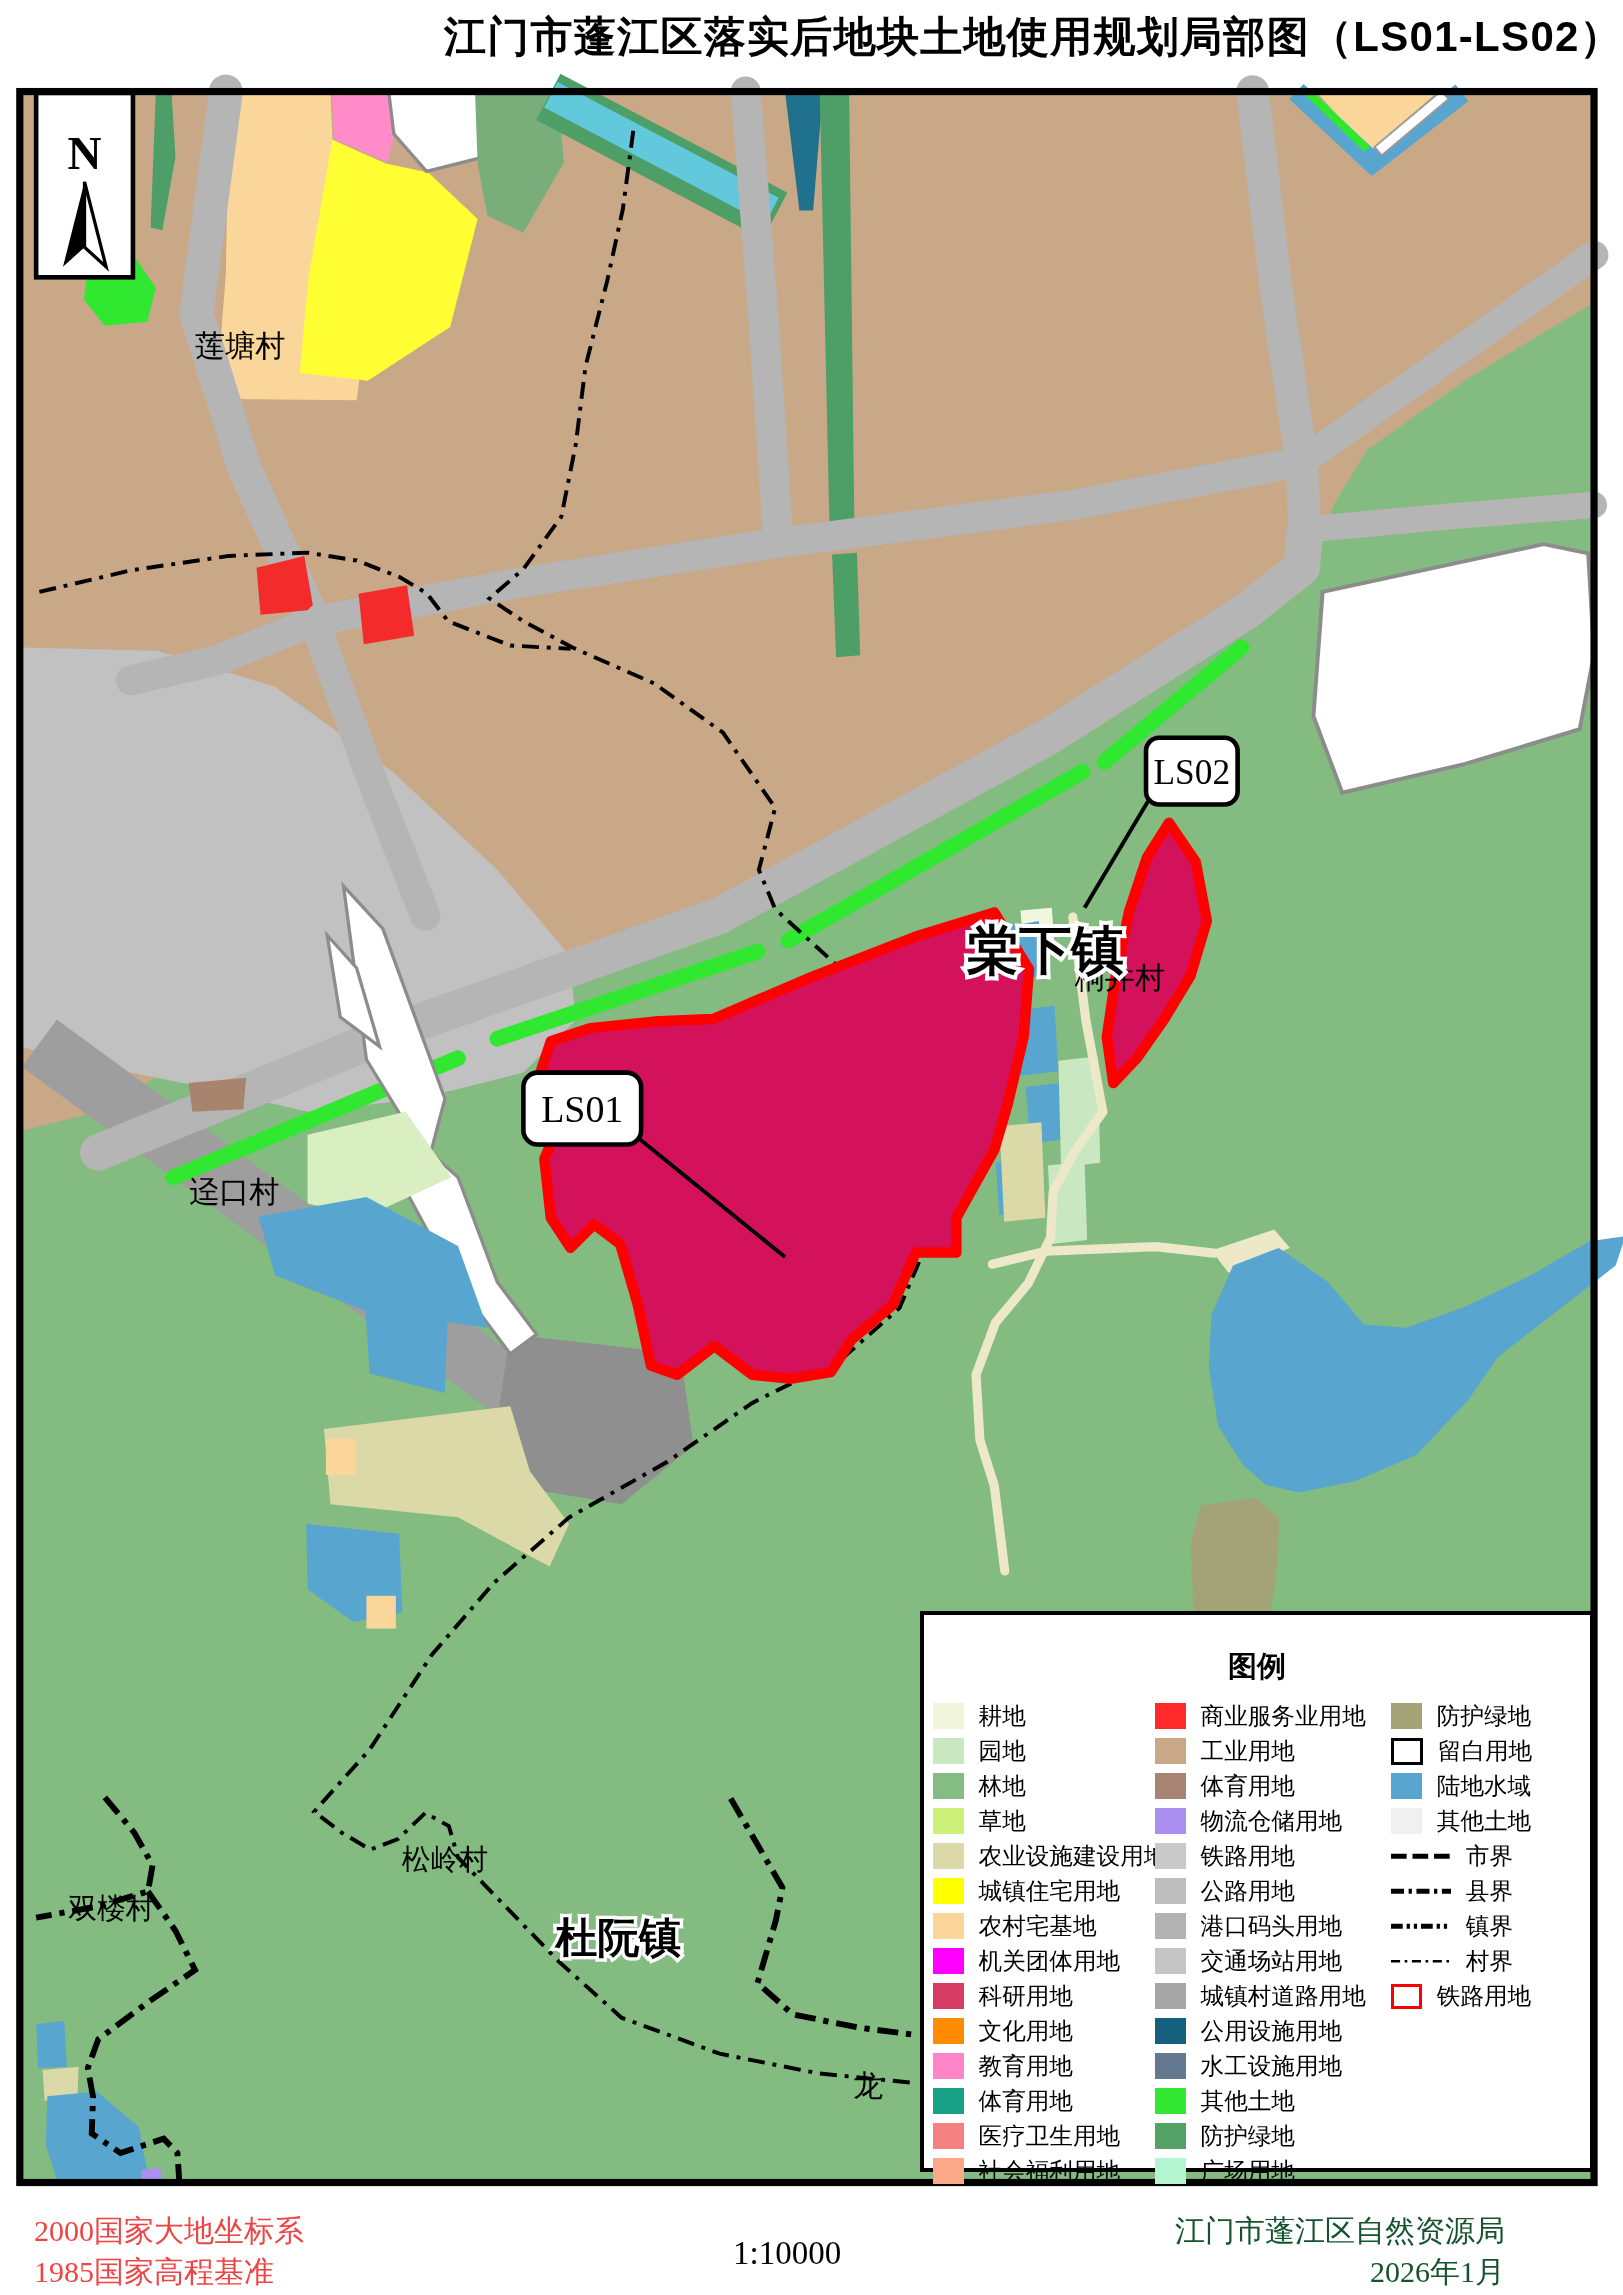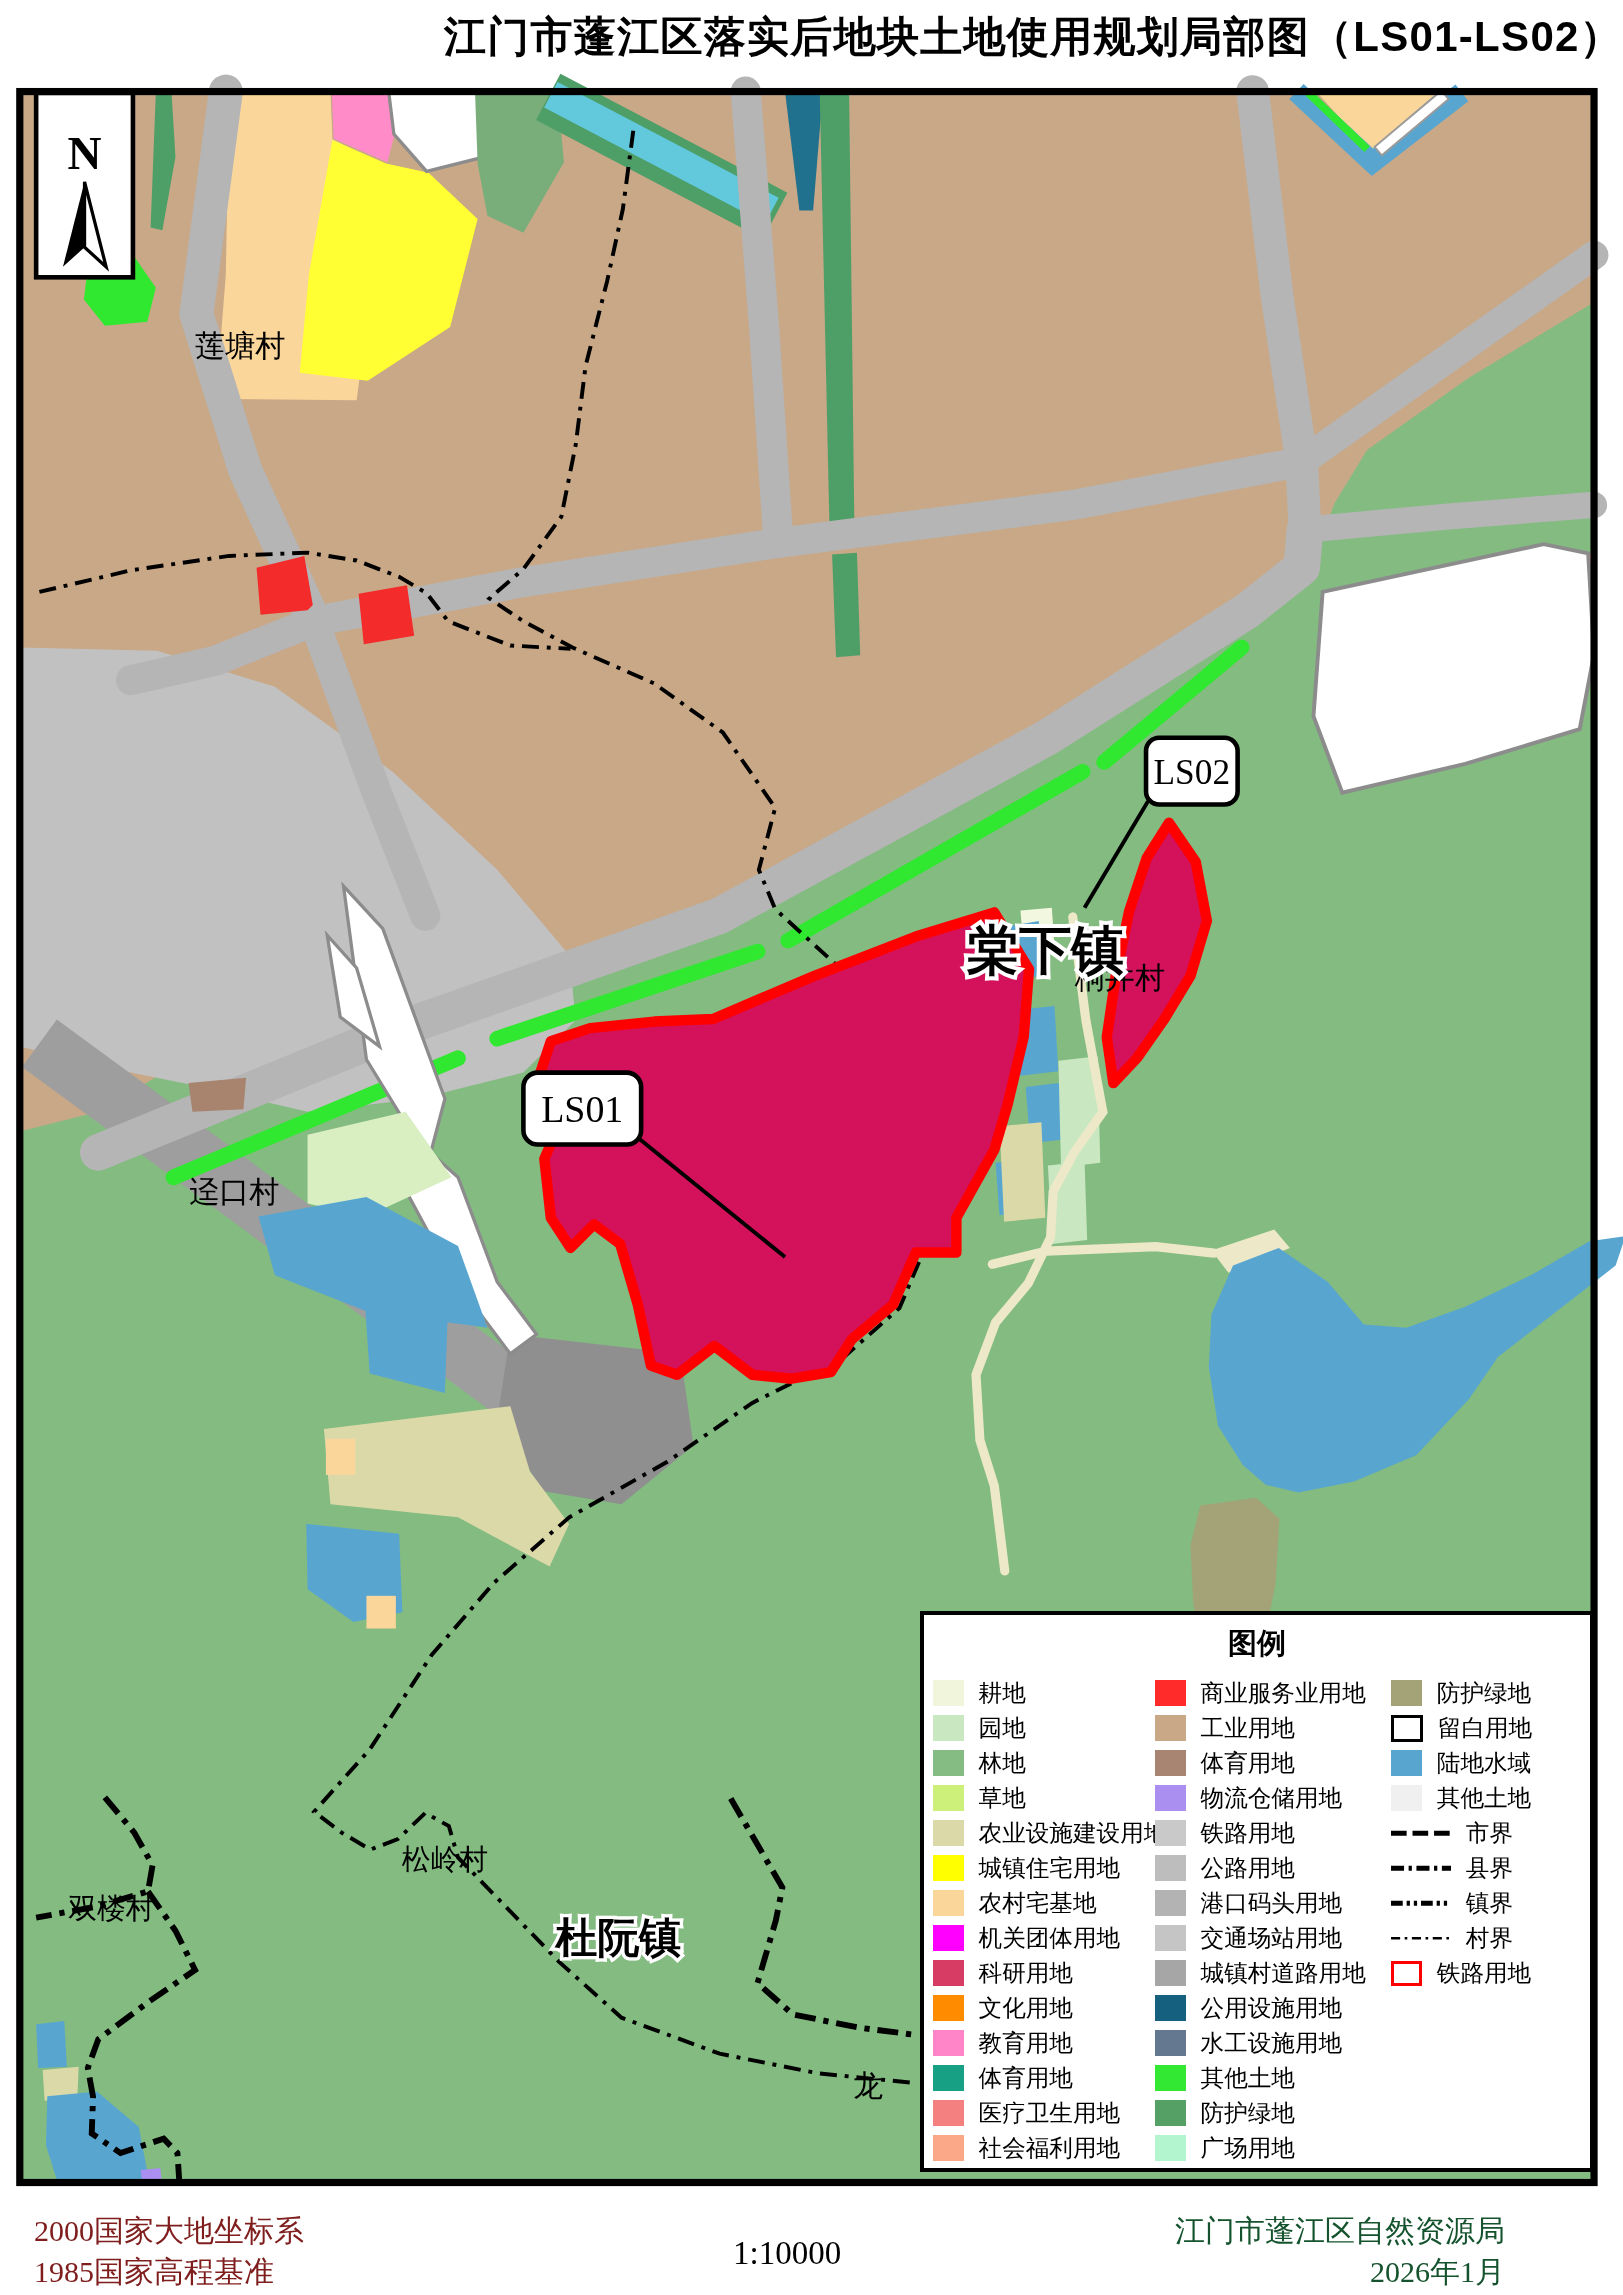--- a/index.html
+++ b/index.html
@@ -4,34 +4,34 @@
 <style>
   html,body{margin:0;padding:0;background:#888;}
   .page{position:relative;width:1623px;height:2295px;background:#ffffff;overflow:hidden;
         font-family:"Liberation Serif", serif;}
   .map-title{position:absolute;left:0;top:9.2px;width:1623px;text-align:right;
         font-family:"Liberation Sans", sans-serif;font-weight:bold;font-size:42px;color:#000;letter-spacing:1.3px;}
   svg text{font-family:"Liberation Serif", serif;}
   
   .legend{position:absolute;left:920px;top:1611px;width:674px;height:561px;background:#ffffff;
         border:4.6px solid #000;box-sizing:border-box;z-index:30;}
-  .legend-title{width:100%;text-align:center;font-size:29px;font-weight:bold;margin-top:9px;margin-bottom:11.8px;}
+  .legend-title{width:100%;text-align:center;font-size:29px;font-weight:bold;margin-top:32px;margin-bottom:11.8px;}
   .legend-cols{display:flex;flex-direction:row;padding:0 9.2px;}
   .legend-col{display:flex;flex-direction:column;}
   .legend-col.c1{width:222px;}
   .legend-col.c2{width:237px;text-align:right;}
   .legend-col.c3{width:190px;}
   .legend-row{display:flex;align-items:center;height:35px;}
   .legend-row .sw{display:inline-block;width:31px;height:26px;margin-right:14.4px;flex:0 0 auto;}
   .legend-row .sw.blank{background:#fff;border:3.3px solid #000;width:26px;height:21px;}
   .legend-row .sw.plot{background:#fff;border:3.9px solid #FF0000;width:25px;height:19.6px;}
   .legend-row svg{margin-right:14.4px;flex:0 0 auto;}
   .legend-row .lab{font-size:23.6px;color:#000;white-space:nowrap;}
   
-  .footer-left{position:absolute;left:34px;top:2210px;font-size:30px;line-height:41px;color:#7f1d1d;}
+  .footer-left{position:absolute;left:34px;top:2210px;font-size:30px;line-height:41px;color:#ef4444;}
   .footer-scale{position:absolute;left:733px;top:2235px;font-size:33px;color:#000;}
   .footer-right{position:absolute;right:118px;top:2210px;font-size:30px;line-height:41px;color:#14532d;text-align:right;}
 </style>
 </head>
 <body>
 
 <div class="page">
 
   <div class="map-title">江门市蓬江区落实后地块土地使用规划局部图（LS01-LS02）</div>
 

